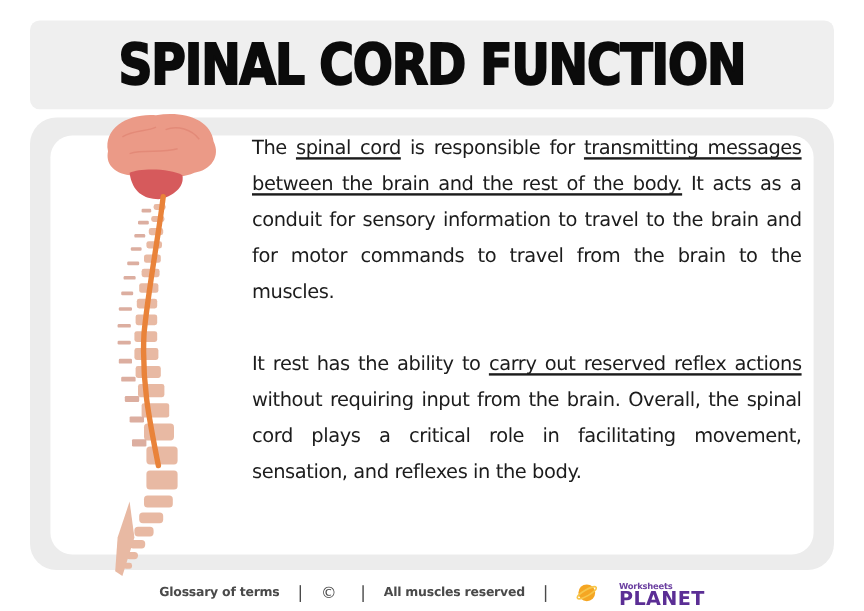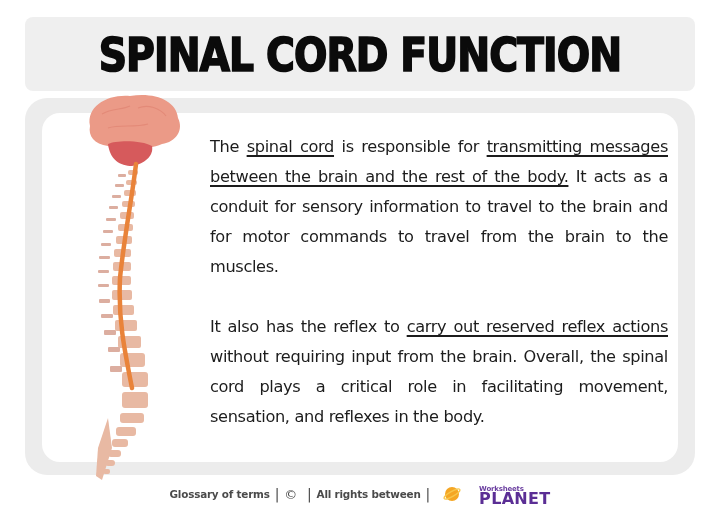--- a/index.html
+++ b/index.html
@@ -23,30 +23,30 @@
       background: #ececec; border-radius: 22px;
     }
     .panel {
       position: absolute; left: 42px; top: 113px; width: 636px; height: 349px;
       background: #ffffff; border-radius: 18px;
     }
     .illustration {
       position: absolute; left: 68px; top: 88px; width: 130px; height: 398px; z-index: 3;
     }
     .content {
-      position: absolute; left: 210px; top: 132px; width: 458px; z-index: 2;
+      position: absolute; left: 210px; top: 108px; width: 458px; z-index: 2;
       font-family: "DejaVu Sans", sans-serif; font-size: 16.2px; line-height: 30px;
       color: #1c1c1c; text-align: justify; letter-spacing: -0.35px;
     }
     .content p { margin: 0; }
     .content p + p { margin-top: 30px; }
     .u { text-decoration: underline; text-decoration-thickness: 2px; text-underline-offset: 3px; }
     .footer {
       position: absolute; left: 0; top: 482px; width: 720px; height: 24px;
-      display: flex; align-items: center; justify-content: center; gap: 0;
+      display: flex; align-items: center; justify-content: center; gap: 10px;
       font-family: "DejaVu Sans", sans-serif; font-weight: bold; font-size: 10.4px; color: #4a4a4a;
       letter-spacing: -0.2px;
     }
     .footer .sep { margin: 0 5px; color: #4a4a4a; font-weight: normal; font-size: 14px; }
     .footer .copy { margin-right: 5px; font-size: 13px; font-weight: normal; }
     .logo { display: flex; align-items: center; margin-left: 8px; }
     .logo-text { display: flex; flex-direction: column; line-height: 9px; margin-left: 18px; }
     .logo-small { font-size: 7px; color: #6b3fa0; font-weight: bold; }
     .logo-big { font-size: 16px; color: #5b2e95; font-weight: 700; letter-spacing: 0.3px; }
   </style>
@@ -113,29 +113,29 @@
     </g>
 
     <path d="M40,330 L30,360 L28,388 L34,392 L44,360 Z" fill="#e8b9a3"></path>
 
     <path d="M68,76 C64,110 56,150 52,190 C50,230 56,260 64,300" stroke="#e9833a" stroke-width="4.5" fill="none" stroke-linecap="round"></path>
   </svg>
 </div>
 
 <div class="content">
   <p><span>The </span><span class="u">spinal cord</span><span> is responsible for </span><span class="u">transmitting messages between the brain and the rest of the body.</span><span> It acts as a conduit for sensory information to travel to the brain and for motor commands to travel from the brain to the muscles.</span></p>
-  <p><span>It also has the reflex to </span><span class="u">carry out reserved reflex actions</span><span> without requiring input from the brain. Overall, the spinal cord plays a critical role in facilitating movement, sensation, and reflexes in the body.</span></p>
+  <p><span>It rest has the ability to </span><span class="u">carry out reserved reflex actions</span><span> without requiring input from the brain. Overall, the spinal cord plays a critical role in facilitating movement, sensation, and reflexes in the body.</span></p>
 </div>
 
 <div class="footer">
   <span>Glossary of terms</span>
   <span class="sep">|</span>
   <span class="copy">©</span>
   <span class="sep">|</span>
-  <span>All rights between</span>
+  <span>All muscles reserved</span>
   <span class="sep">|</span>
   <span class="logo">
     <svg width="18" height="18" viewBox="0 0 18 18">
       <circle cx="9" cy="9" r="7" fill="#f5a623"></circle>
       <ellipse cx="9" cy="9" rx="9" ry="2.5" fill="none" stroke="#f7c64b" stroke-width="1.3" transform="rotate(-30 9 9)"></ellipse>
     </svg>
     <span class="logo-text">
       <span class="logo-small">Worksheets</span>
       <span class="logo-big">PLANET</span>
     </span>

